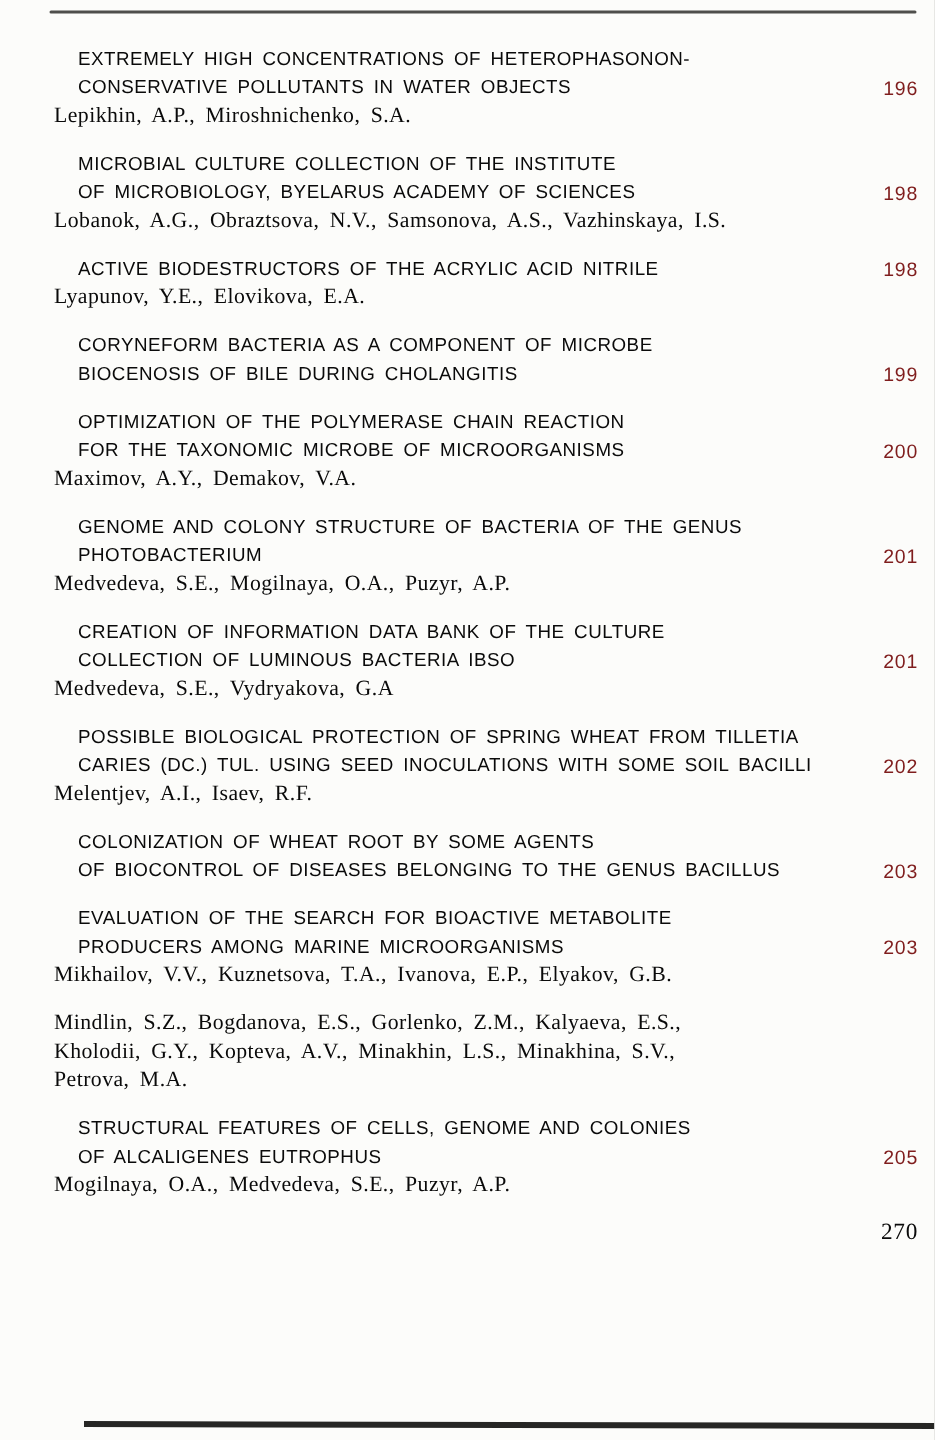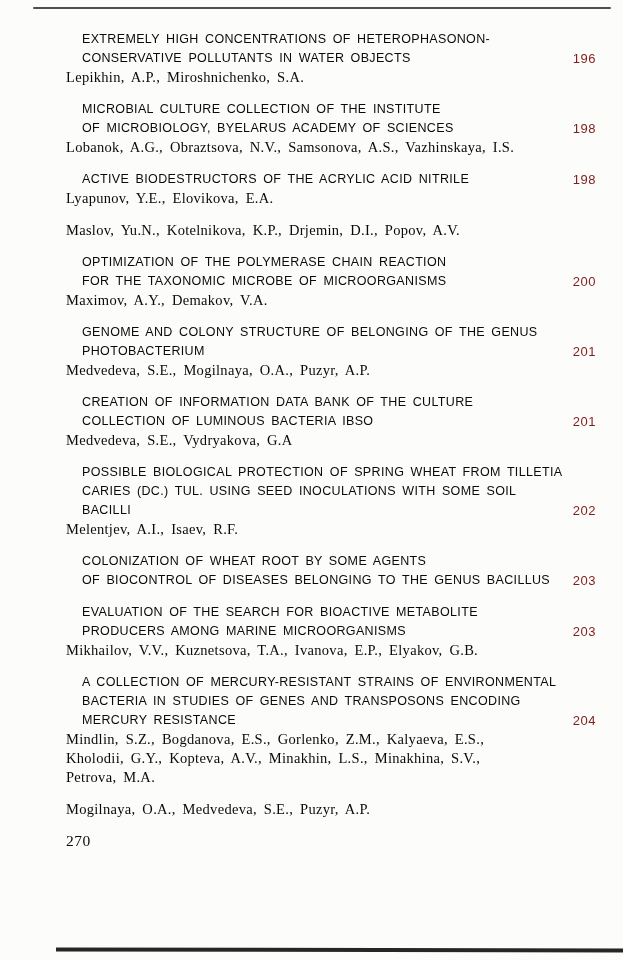--- a/index.html
+++ b/index.html
@@ -30,22 +30,21 @@
     right: 0;
     height: 4px;
     background: #26262between;
     background: #262624;
     transform: rotate(0.12deg);
   }
   .content {
     position: absolute;
     top: 30px;
     left: 36px;
-    right: 27px;
-    margin-left: 30px;
+    right: 11px;
   }
   .entry { margin-bottom: 13px; }
   .entry-head {
     display: flex;
     align-items: flex-end;
   }
   .title {
     flex: 1;
     padding-left: 16px;
     font-family: "Liberation Sans", sans-serif;
@@ -72,20 +71,21 @@
     word-spacing: 3px;
     white-space: pre-line;
     color: #0a0a0a;
   }
   .footer-page-number {
     font-family: "Liberation Serif", serif;
     font-size: 15.5px;
     margin-top: 5px;
     letter-spacing: 0.5px;
     color: #0a0a0a;
+    text-align: right;
   }
 </style>
 </head>
 <body>
 
 <div class="page">
   <div class="scan-edge-top"></div>
 
   <div class="content">
 
@@ -109,35 +109,39 @@
 
     <div class="entry">
       <div class="entry-head">
         <div class="title">ACTIVE BIODESTRUCTORS OF THE ACRYLIC ACID NITRILE</div>
         <div class="pagenum">198</div>
       </div>
       <div class="authors">Lyapunov, Y.E., Elovikova, E.A.</div>
     </div>
 
     <div class="entry">
-      <div class="authors">Maslov, Yu.N., Kotelnikova, K.P., Drjemin, D.I., Popov, A.V.</div>
+      <div class="entry-head">
+        <div class="title">CORYNEFORM BACTERIA AS A COMPONENT OF MICROBE
+BIOCENOSIS OF BILE DURING CHOLANGITIS</div>
+        <div class="pagenum">199</div>
+      </div>
     </div>
 
     <div class="entry">
       <div class="entry-head">
         <div class="title">OPTIMIZATION OF THE POLYMERASE CHAIN REACTION
 FOR THE TAXONOMIC MICROBE OF MICROORGANISMS</div>
         <div class="pagenum">200</div>
       </div>
       <div class="authors">Maximov, A.Y., Demakov, V.A.</div>
     </div>
 
     <div class="entry">
       <div class="entry-head">
-        <div class="title">GENOME AND COLONY STRUCTURE OF BELONGING OF THE GENUS
+        <div class="title">GENOME AND COLONY STRUCTURE OF BACTERIA OF THE GENUS
 PHOTOBACTERIUM</div>
         <div class="pagenum">201</div>
       </div>
       <div class="authors">Medvedeva, S.E., Mogilnaya, O.A., Puzyr, A.P.</div>
     </div>
 
     <div class="entry">
       <div class="entry-head">
         <div class="title">CREATION OF INFORMATION DATA BANK OF THE CULTURE
 COLLECTION OF LUMINOUS BACTERIA IBSO</div>
@@ -166,32 +170,31 @@
     <div class="entry">
       <div class="entry-head">
         <div class="title">EVALUATION OF THE SEARCH FOR BIOACTIVE METABOLITE
 PRODUCERS AMONG MARINE MICROORGANISMS</div>
         <div class="pagenum">203</div>
       </div>
       <div class="authors">Mikhailov, V.V., Kuznetsova, T.A., Ivanova, E.P., Elyakov, G.B.</div>
     </div>
 
     <div class="entry">
-      <div class="entry-head">
-        <div class="title">A COLLECTION OF MERCURY-RESISTANT STRAINS OF ENVIRONMENTAL
-BACTERIA IN STUDIES OF GENES AND TRANSPOSONS ENCODING
-MERCURY RESISTANCE</div>
-        <div class="pagenum">204</div>
-      </div>
       <div class="authors">Mindlin, S.Z., Bogdanova, E.S., Gorlenko, Z.M., Kalyaeva, E.S.,
 Kholodii, G.Y., Kopteva, A.V., Minakhin, L.S., Minakhina, S.V.,
 Petrova, M.A.</div>
     </div>
 
     <div class="entry">
+      <div class="entry-head">
+        <div class="title">STRUCTURAL FEATURES OF CELLS, GENOME AND COLONIES
+OF ALCALIGENES EUTROPHUS</div>
+        <div class="pagenum">205</div>
+      </div>
       <div class="authors">Mogilnaya, O.A., Medvedeva, S.E., Puzyr, A.P.</div>
     </div>
 
     <div class="footer-page-number">270</div>
   </div>
 
   <div class="scan-edge-bottom"></div>
 </div>
 
 </body></html>

